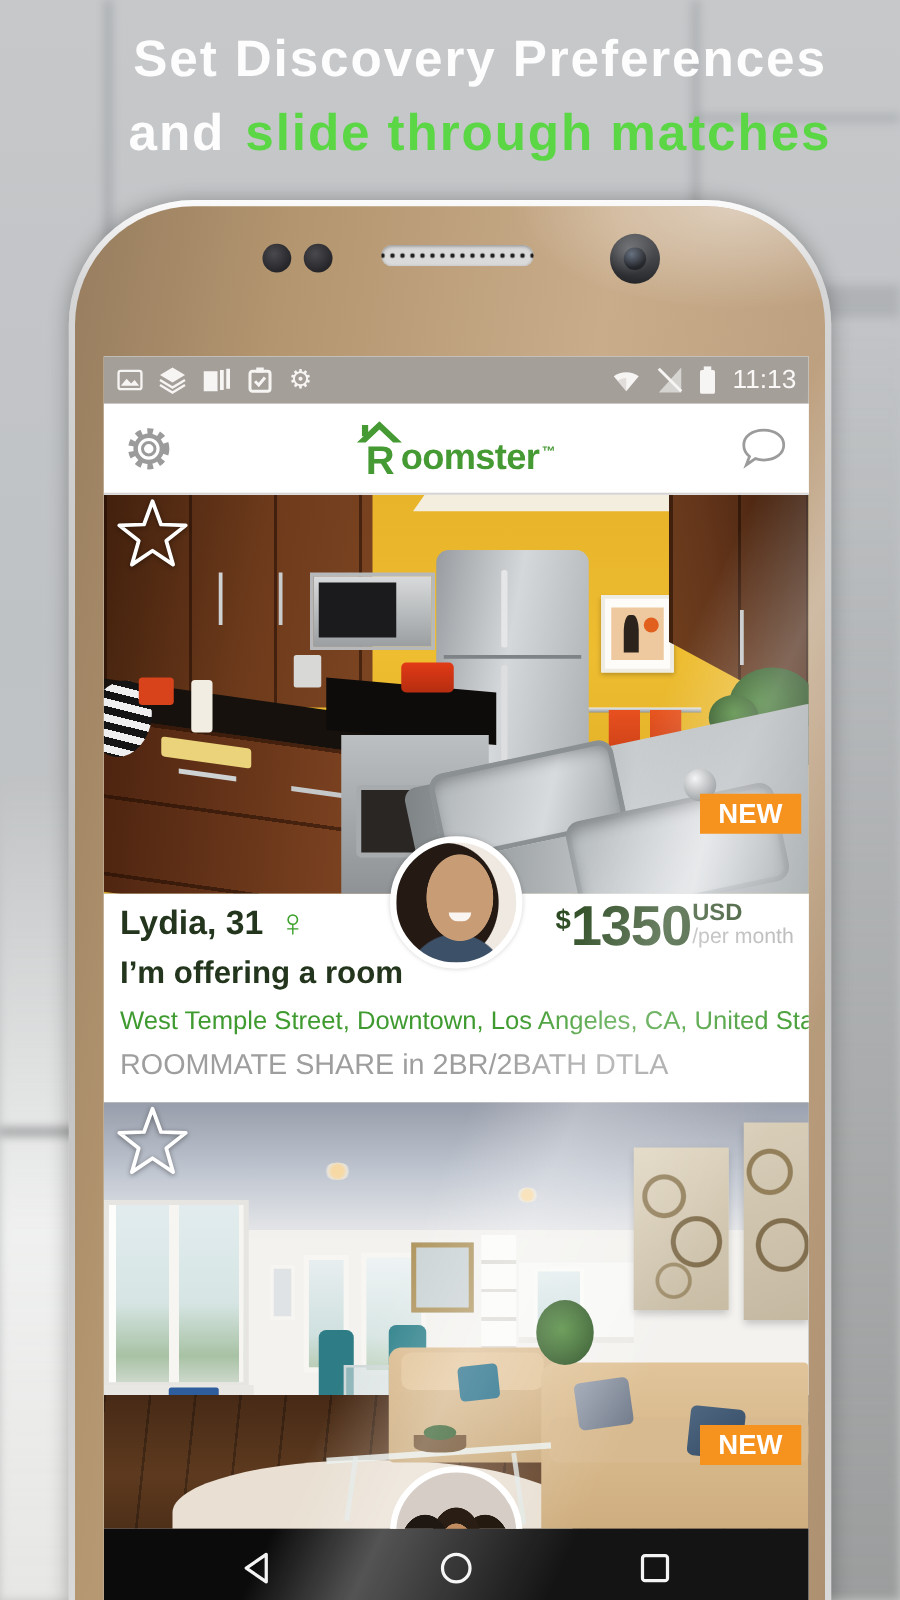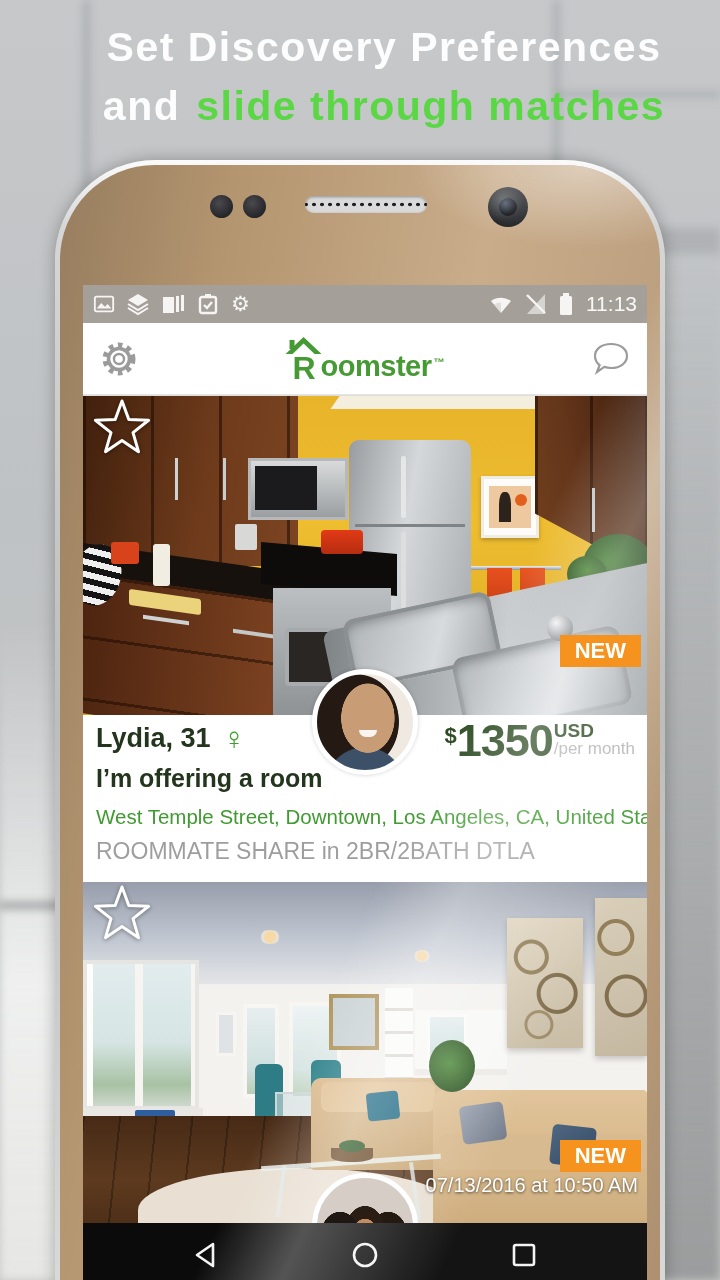--- a/index.html
+++ b/index.html
@@ -432,21 +432,20 @@
             <div class="l-art2"></div>
             <div class="l-ctable-top"></div>
             <div class="l-ctable-leg1"></div>
             <div class="l-ctable-leg2"></div>
             <div class="l-bowl"></div>
             <div class="l-bowl-g"></div>
             <div class="star-btn"><svg width="62" height="58" viewBox="0 0 62 58">
                   <polygon points="31,3 37.8,21.6 57.6,22.3 42,34.6 47.5,53.7 31,42.6 14.5,53.7 20,34.6 4.4,22.3 24.2,21.6" fill="none" stroke="#ffffff" stroke-width="3" stroke-linejoin="round"></polygon>
                 </svg></div>
             <div class="new-badge">NEW</div>
-            <div class="posted">07/13/2016 at 10:50 AM</div>
             <div class="avatar2"></div>
           </div>
         </div>
 
         <div class="navbar">
           <span class="nav-back"><svg width="26" height="28" viewBox="0 0 26 28">
                 <polygon points="20,3 4,14 20,25" fill="none" stroke="#f4f4f4" stroke-width="2.6" stroke-linejoin="round"></polygon>
               </svg></span>
           <span class="nav-home"><svg width="28" height="28" viewBox="0 0 28 28">
                 <circle cx="14" cy="14" r="11" fill="none" stroke="#f4f4f4" stroke-width="2.6"></circle>

